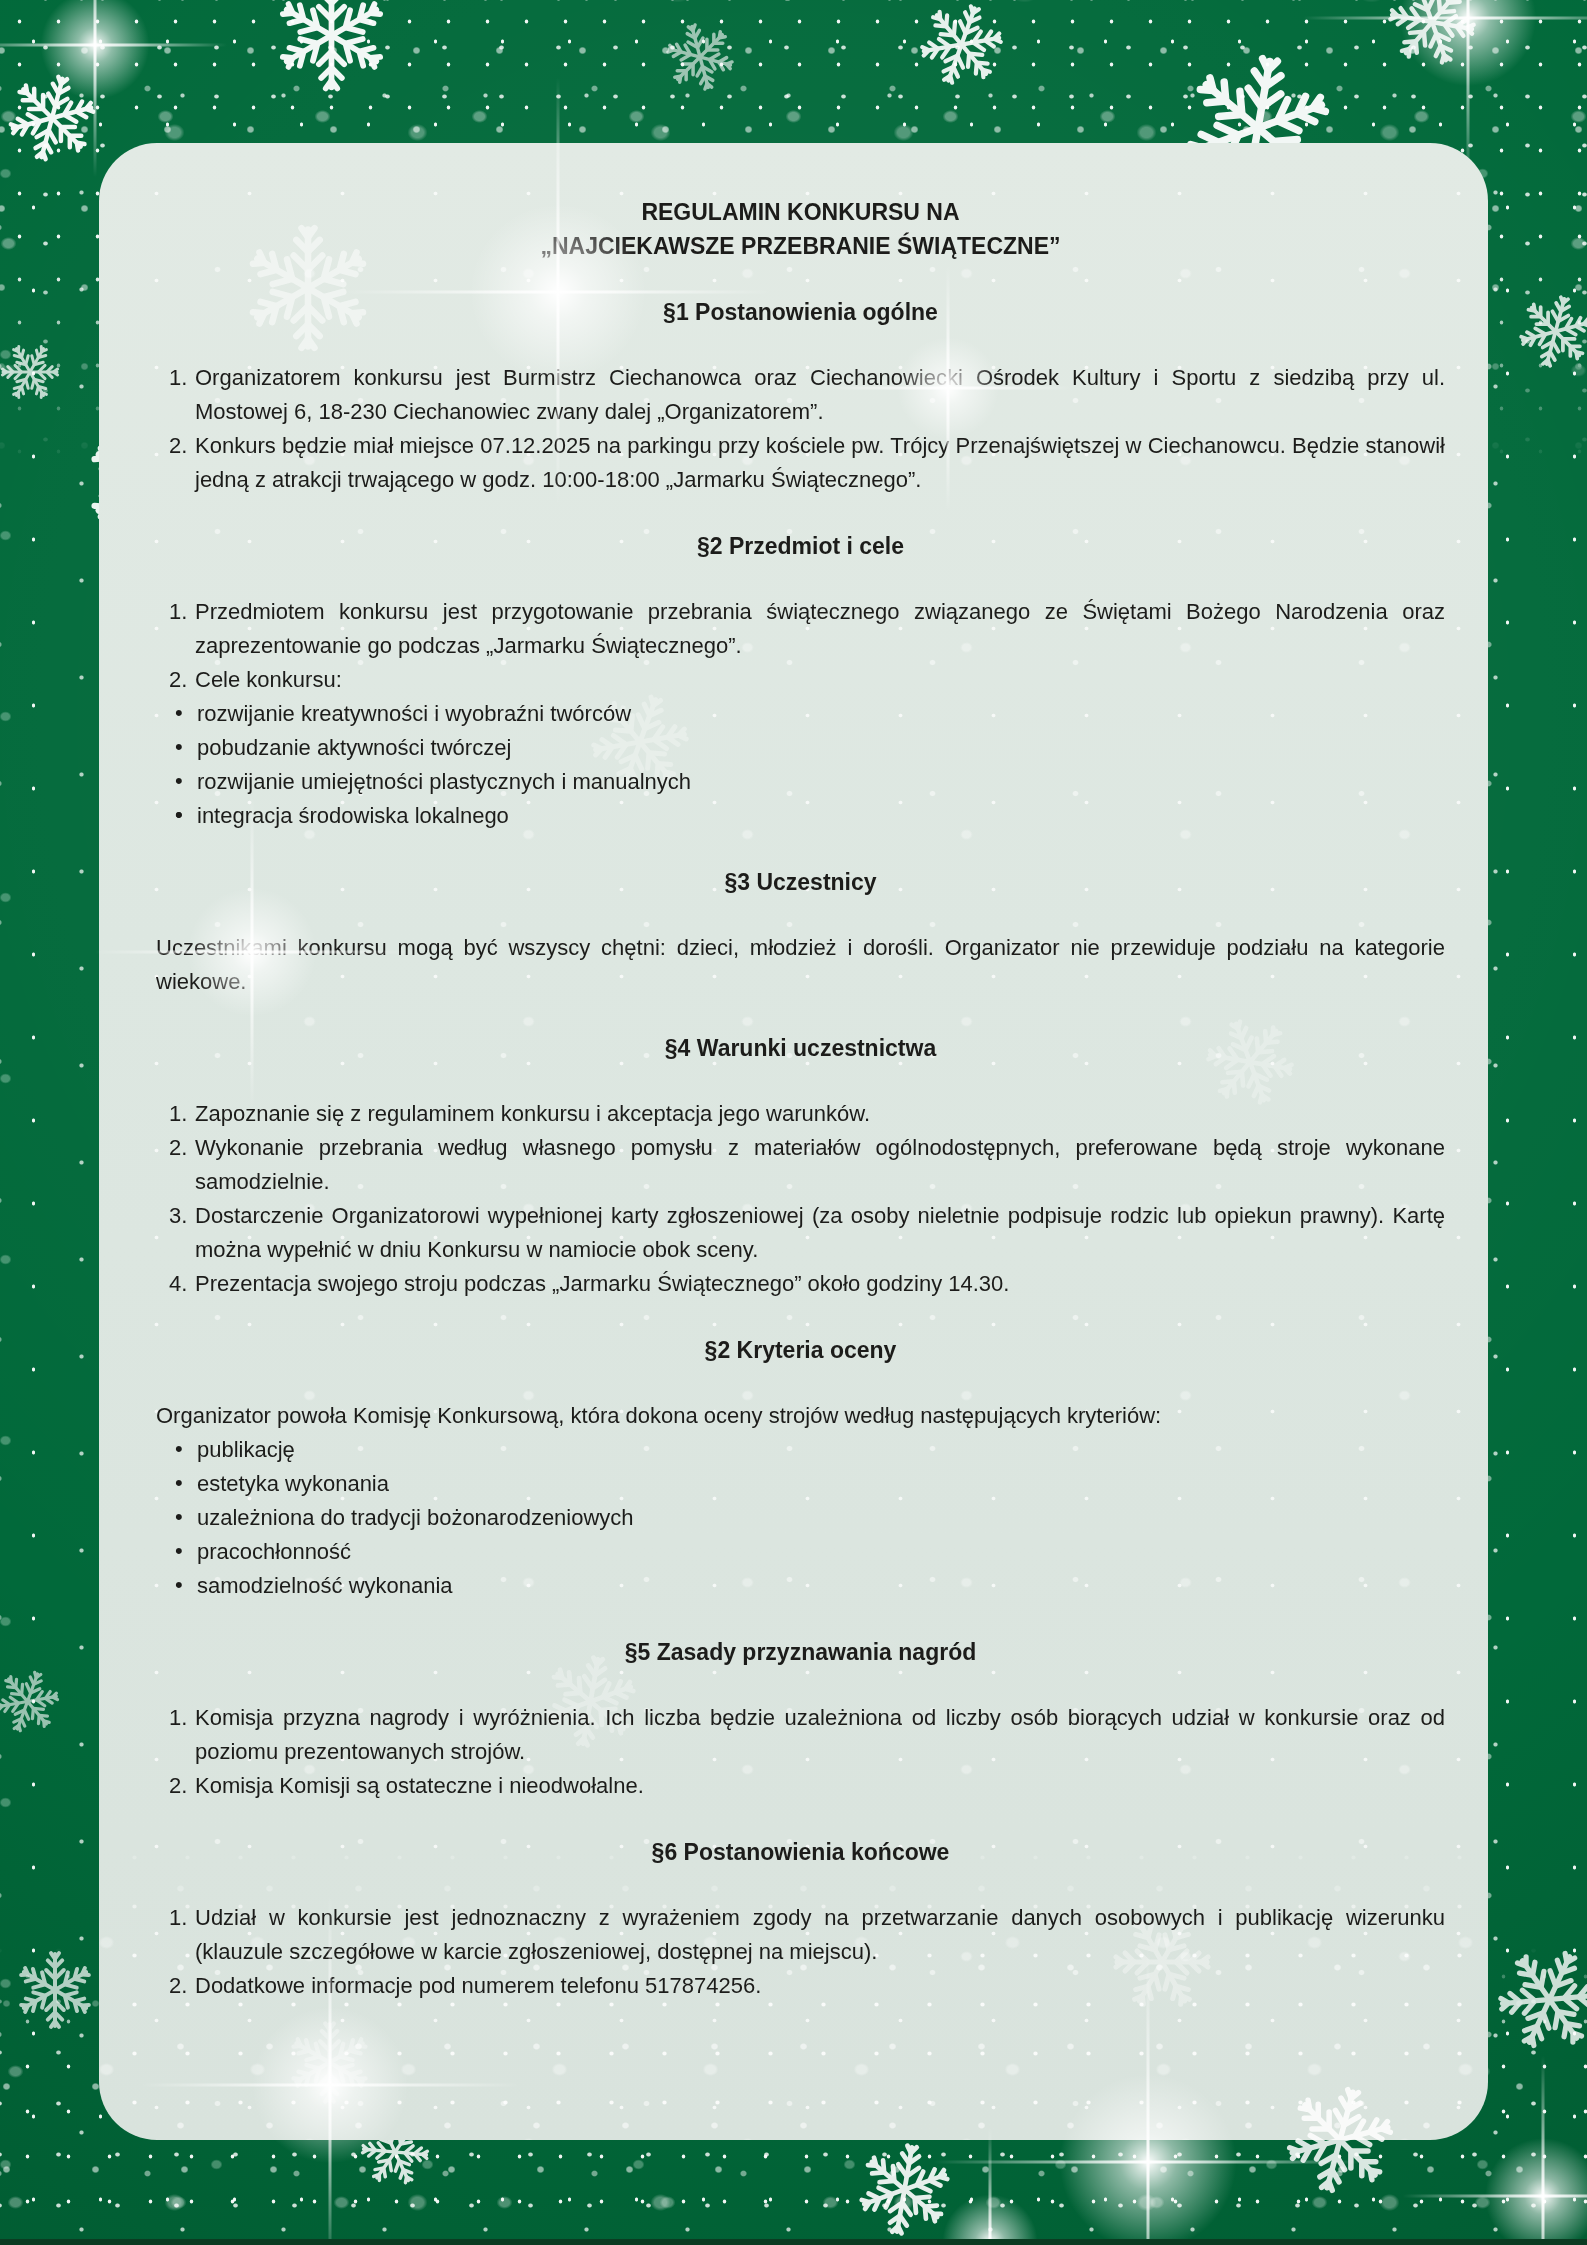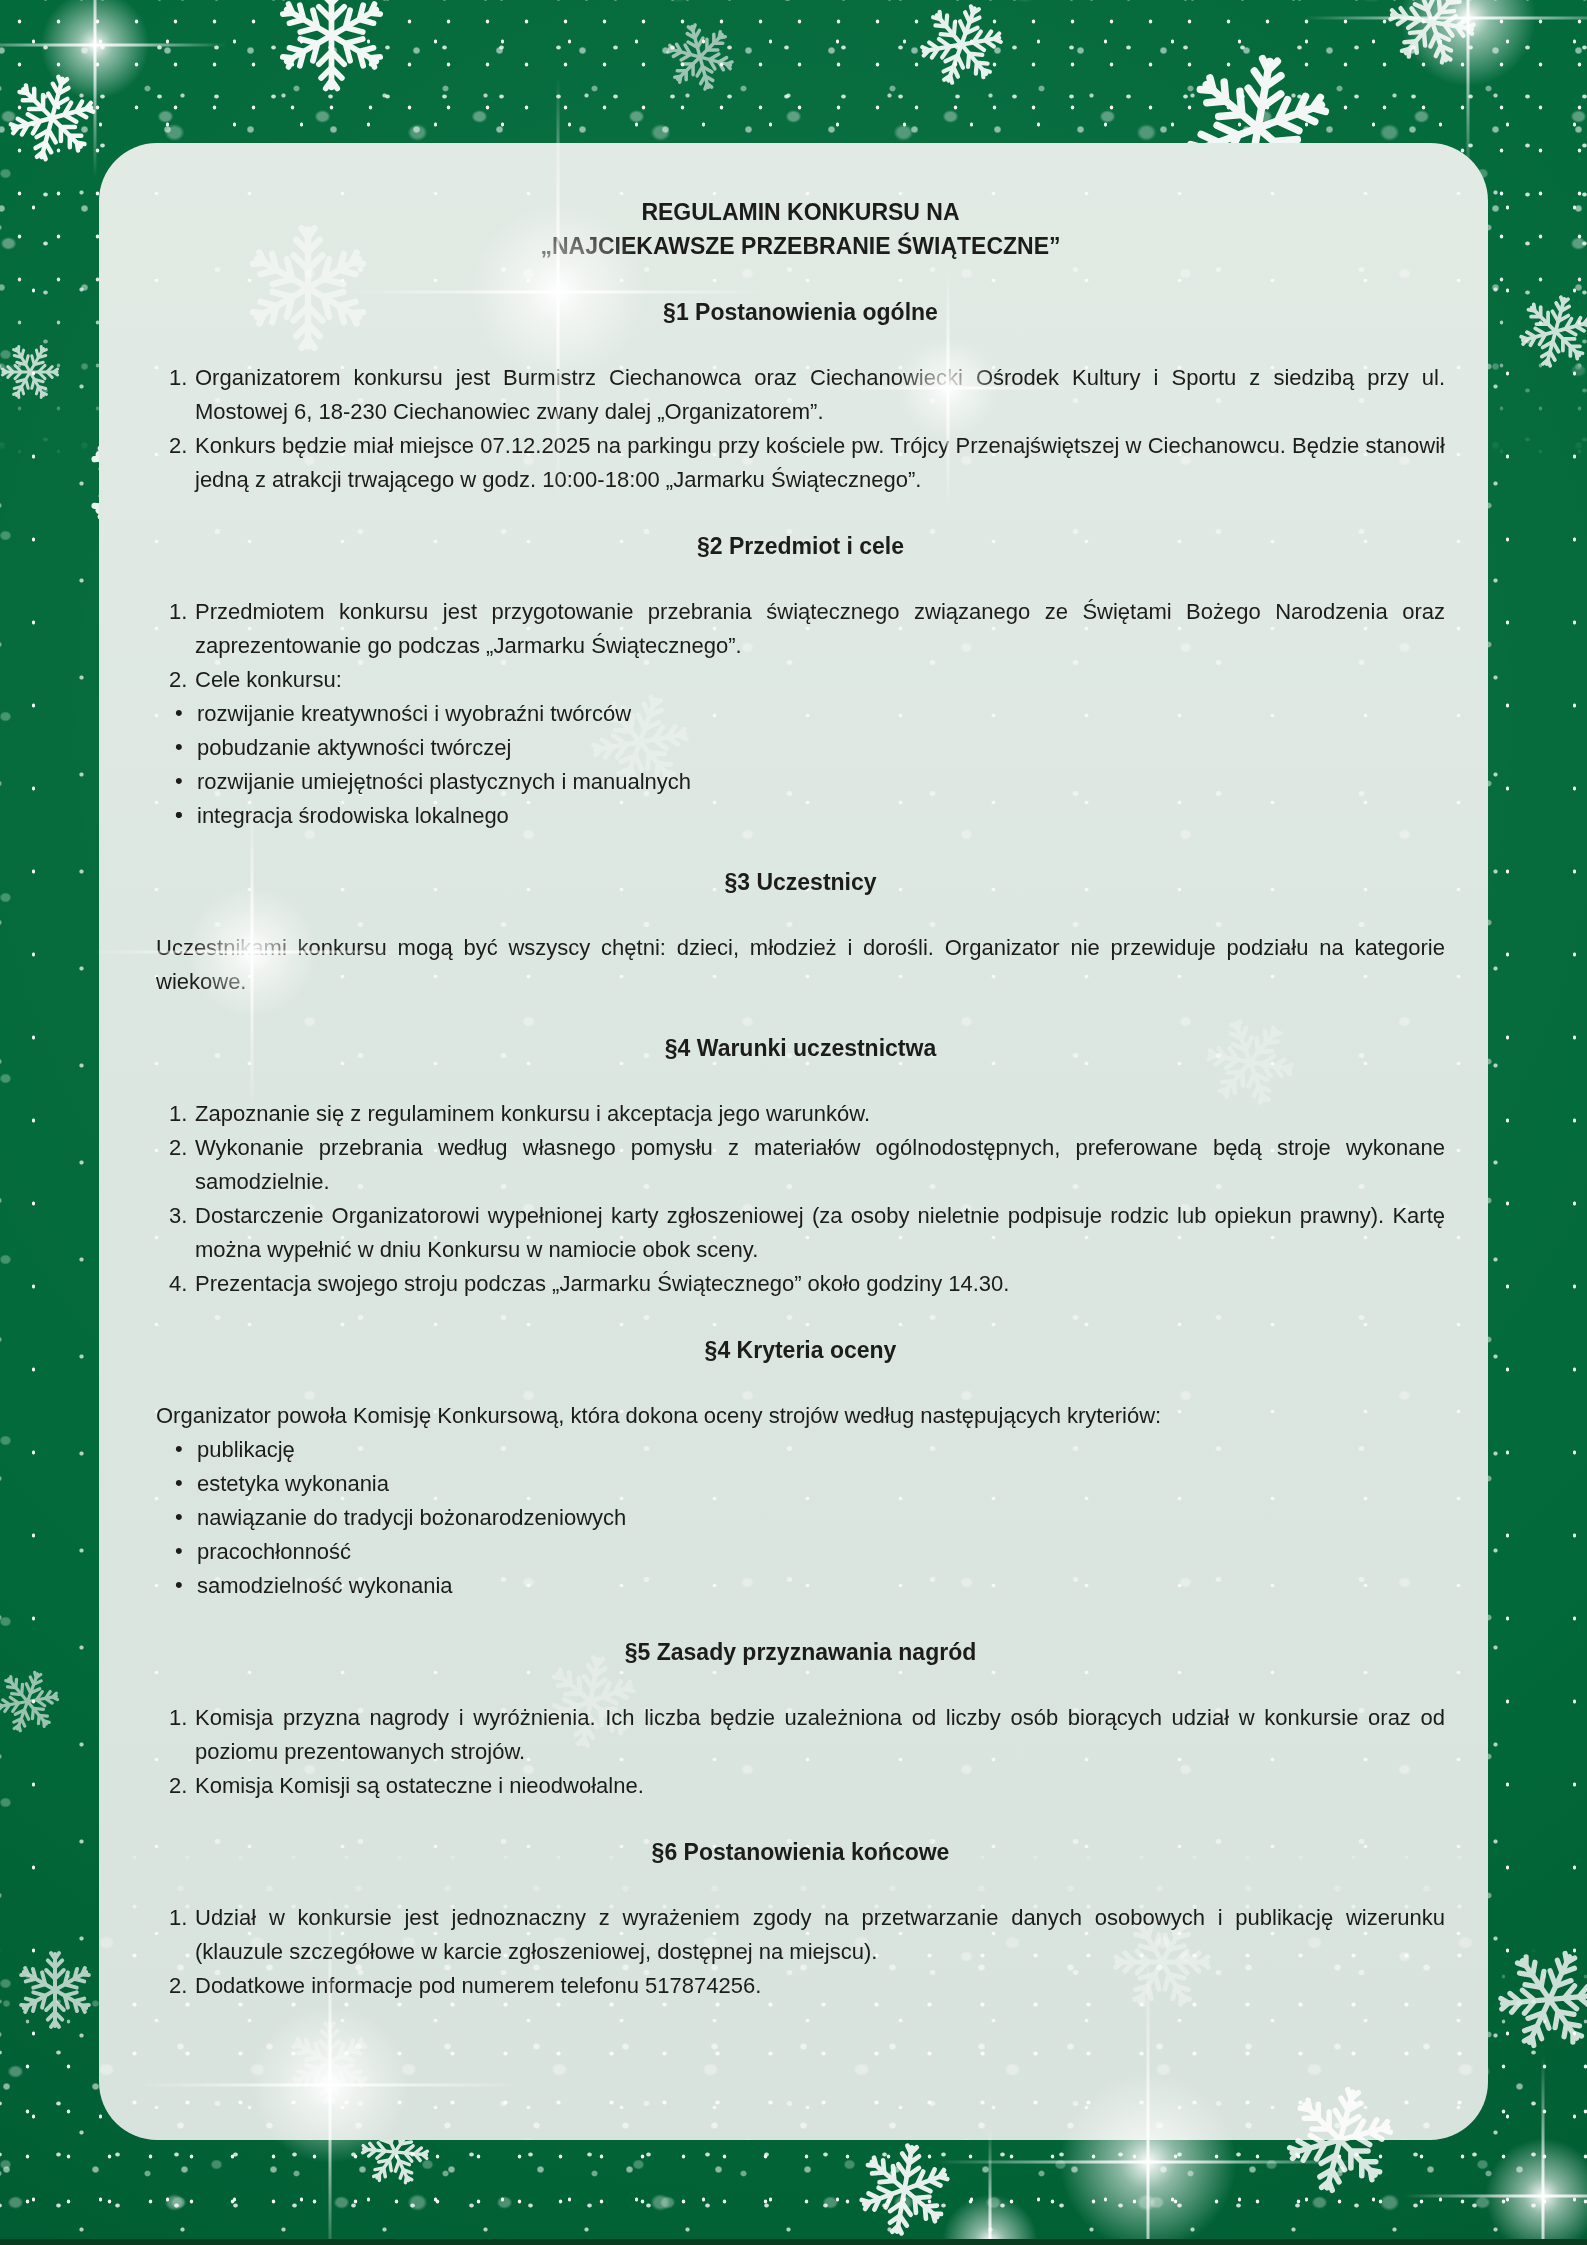--- a/index.html
+++ b/index.html
@@ -268,33 +268,33 @@
     </div>
     <div class="li num">
       <span class="marker">3.</span>
       <span>Dostarczenie Organizatorowi wypełnionej karty zgłoszeniowej (za osoby nieletnie podpisuje rodzic lub opiekun prawny). Kartę można wypełnić w dniu Konkursu w namiocie obok sceny.</span>
     </div>
     <div class="li num">
       <span class="marker">4.</span>
       <span>Prezentacja swojego stroju podczas „Jarmarku Świątecznego” około godziny 14.30.</span>
     </div>
 
-    <div class="sec-h">§4 Kryteria oceny</div>
+    <div class="sec-h">§2 Kryteria oceny</div>
     <div class="para">Organizator powoła Komisję Konkursową, która dokona oceny strojów według następujących kryteriów:</div>
     <div class="li bullet">
       <span class="marker">•</span>
       <span>publikację</span>
     </div>
     <div class="li bullet">
       <span class="marker">•</span>
       <span>estetyka wykonania</span>
     </div>
     <div class="li bullet">
       <span class="marker">•</span>
-      <span>nawiązanie do tradycji bożonarodzeniowych</span>
+      <span>uzależniona do tradycji bożonarodzeniowych</span>
     </div>
     <div class="li bullet">
       <span class="marker">•</span>
       <span>pracochłonność</span>
     </div>
     <div class="li bullet">
       <span class="marker">•</span>
       <span>samodzielność wykonania</span>
     </div>
 

